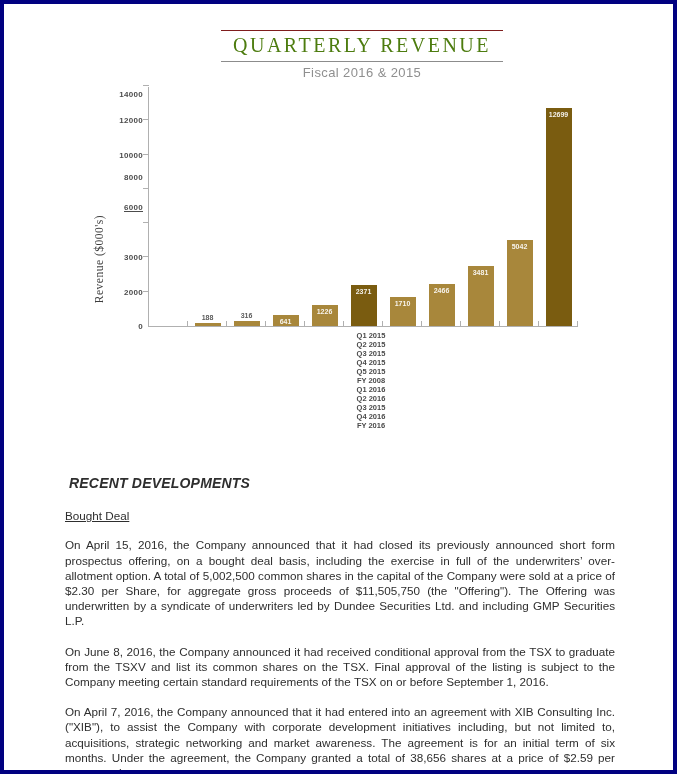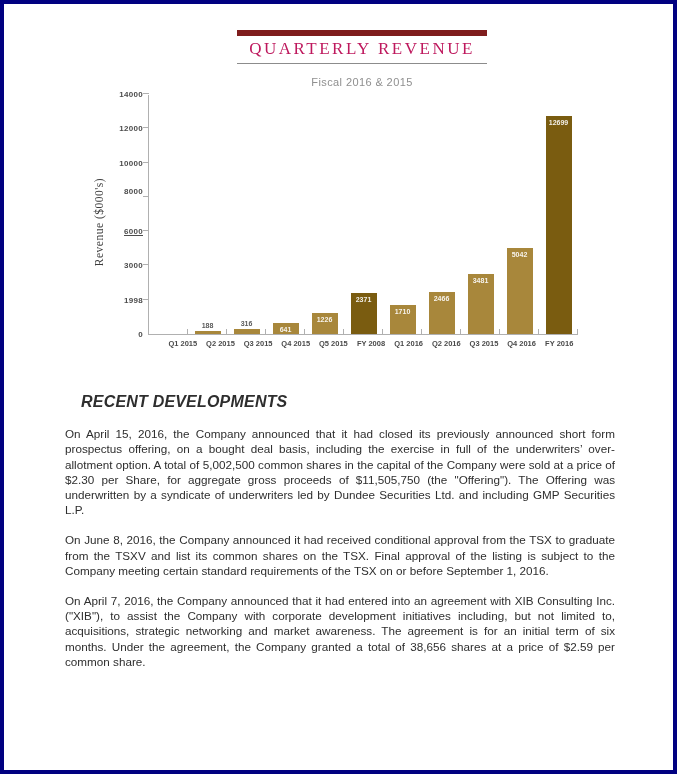--- a/index.html
+++ b/index.html
@@ -12,30 +12,30 @@
     background: #ffffff;
     padding-top: 26px;
     overflow: hidden;
   }
 
   
   .chart { width: 488px; margin: 0 0 0 86px; }
   .chart-header { text-align: center; margin-left: 56px; }
   .title-box {
     display: inline-block;
-    border-top: 6px solid #7f1d1d;
+    border-top: 1px solid #7f1d1d;
     border-bottom: 1px solid #8c8c8c;
     padding: 3px 12px 4px;
     font-family: "Liberation Serif", serif;
-    font-size: 17px;
+    font-size: 20px;
     letter-spacing: 2.5px;
-    color: #be185d;
+    color: #4d7c0f;
     white-space: nowrap;
   }
-  .chart-subtitle { margin-top: 12px; font-size: 11px; color: #8f8f8f; letter-spacing: 0.4px; }
+  .chart-subtitle { margin-top: 3px; font-size: 13px; color: #8f8f8f; letter-spacing: 0.4px; }
 
   .chart-body { display: flex; margin-top: 7px; }
   .ylabel-col { width: 18px; position: relative; }
   .ylabel-col span {
     position: absolute; top: 50%; left: 50%;
     transform: translate(-50%,-50%) rotate(-90deg);
     white-space: nowrap;
     font-family: "Liberation Serif", serif;
     font-size: 11.5px; color: #3d3d3d; letter-spacing: 0.5px;
   }
@@ -53,52 +53,52 @@
     position: relative;
   }
   .ytick-mark { position: absolute; left: -6px; width: 6px; height: 1px; background: #b0b0b0; }
   .bar-slot { flex: 1; position: relative; height: 100%; }
   .slot-tick { position: absolute; right: 0; bottom: 0; width: 1px; height: 5px; background: #b0b0b0; }
   .bar { position: absolute; bottom: 0; left: 50%; transform: translateX(-50%); width: 26px; }
   .bar-label {
     position: absolute; left: 50%; transform: translateX(-50%);
     font-size: 7px; font-weight: 600; white-space: nowrap;
   }
-  .x-labels { display: flex; margin-top: 4px; margin-left: 16px; }
+  .x-labels { display: flex; margin-top: 4px; margin-left: 16px; flex-direction: column; }
   .x-label { flex: 1; text-align: center; font-size: 7.5px; font-weight: 700; color: #4a4a4a; white-space: nowrap; }
 
   
   .doc { margin: 46px 64px 0 61px; width: 550px; font-size: 11.7px; line-height: 15.2px; color: #2e2e2e; }
-  .doc-h1 { font-weight: 700; font-style: italic; margin: 0 0 17px 16px; font-size: 16px; letter-spacing: 0.2px; }
+  .doc-h1 { font-weight: 700; font-style: italic; margin: 0 0 17px 4px; font-size: 14px; letter-spacing: 0.2px; }
   .sub-heading { text-decoration: underline; margin: 15px 0 14px 0; }
   .para { text-align: justify; margin: 0 0 15px 0; }
 </style>
 </head>
 <body>
 
 <div class="page">
 
   <div class="chart">
     <div class="chart-header">
       <div class="title-box">QUARTERLY REVENUE</div>
       <div class="chart-subtitle">Fiscal 2016 &amp; 2015</div>
     </div>
     <div class="chart-body">
       <div class="ylabel-col">
         <span>Revenue ($000's)</span>
       </div>
       <div class="y-axis">
           <div class="ytick-label" style="bottom: -4px;">0</div>
-          <div class="ytick-label" style="bottom: 30.2857px;">1998</div>
+          <div class="ytick-label" style="bottom: 30.2857px;">2000</div>
           <div class="ytick-label" style="bottom: 64.5714px;">3000</div>
-          <div class="ytick-label" style="bottom: 99px; text-decoration: underline;">6000</div>
-          <div class="ytick-label" style="bottom: 139px;">8000</div>
+          <div class="ytick-label" style="bottom: 115px; text-decoration: underline;">6000</div>
+          <div class="ytick-label" style="bottom: 145px;">8000</div>
           <div class="ytick-label" style="bottom: 167.429px; text-align: center;">10000</div>
           <div class="ytick-label" style="bottom: 201.714px; text-align: right;">12000</div>
-          <div class="ytick-label" style="bottom: 236px;">14000</div>
+          <div class="ytick-label" style="bottom: 228px;">14000</div>
         </div>
       <div class="plot-col">
         <div class="plot-area">
             <div class="ytick-mark" style="bottom: 34.2857px;"></div>
             <div class="ytick-mark" style="bottom: 68.5714px;"></div>
             <div class="ytick-mark" style="bottom: 102.857px;"></div>
             <div class="ytick-mark" style="bottom: 137.143px;"></div>
             <div class="ytick-mark" style="bottom: 171.429px;"></div>
             <div class="ytick-mark" style="bottom: 205.714px;"></div>
             <div class="ytick-mark" style="bottom: 240px;"></div>
@@ -169,20 +169,21 @@
             <div class="x-label">Q4 2016</div>
             <div class="x-label">FY 2016</div>
           </div>
       </div>
     </div>
   </div>
 
   <div class="doc">
     <div class="doc-h1">RECENT DEVELOPMENTS</div>
 
+    <div class="sub-heading">Bought Deal</div>
     <div class="para">On April 15, 2016, the Company announced that it had closed its previously announced short form prospectus offering, on a bought deal basis, including the exercise in full of the underwriters’ over-allotment option. A total of 5,002,500 common shares in the capital of the Company were sold at a price of $2.30 per Share, for aggregate gross proceeds of $11,505,750 (the "Offering"). The Offering was underwritten by a syndicate of underwriters led by Dundee Securities Ltd. and including GMP Securities L.P.</div>
 
     <div class="para">On June 8, 2016, the Company announced it had received conditional approval from the TSX to graduate from the TSXV and list its common shares on the TSX. Final approval of the listing is subject to the Company meeting certain standard requirements of the TSX on or before September 1, 2016.</div>
 
     <div class="para">On April 7, 2016, the Company announced that it had entered into an agreement with XIB Consulting Inc. ("XIB"), to assist the Company with corporate development initiatives including, but not limited to, acquisitions, strategic networking and market awareness. The agreement is for an initial term of six months. Under the agreement, the Company granted a total of 38,656 shares at a price of $2.59 per common share.</div>
   </div>
 
 </div>
 
 </body></html>

